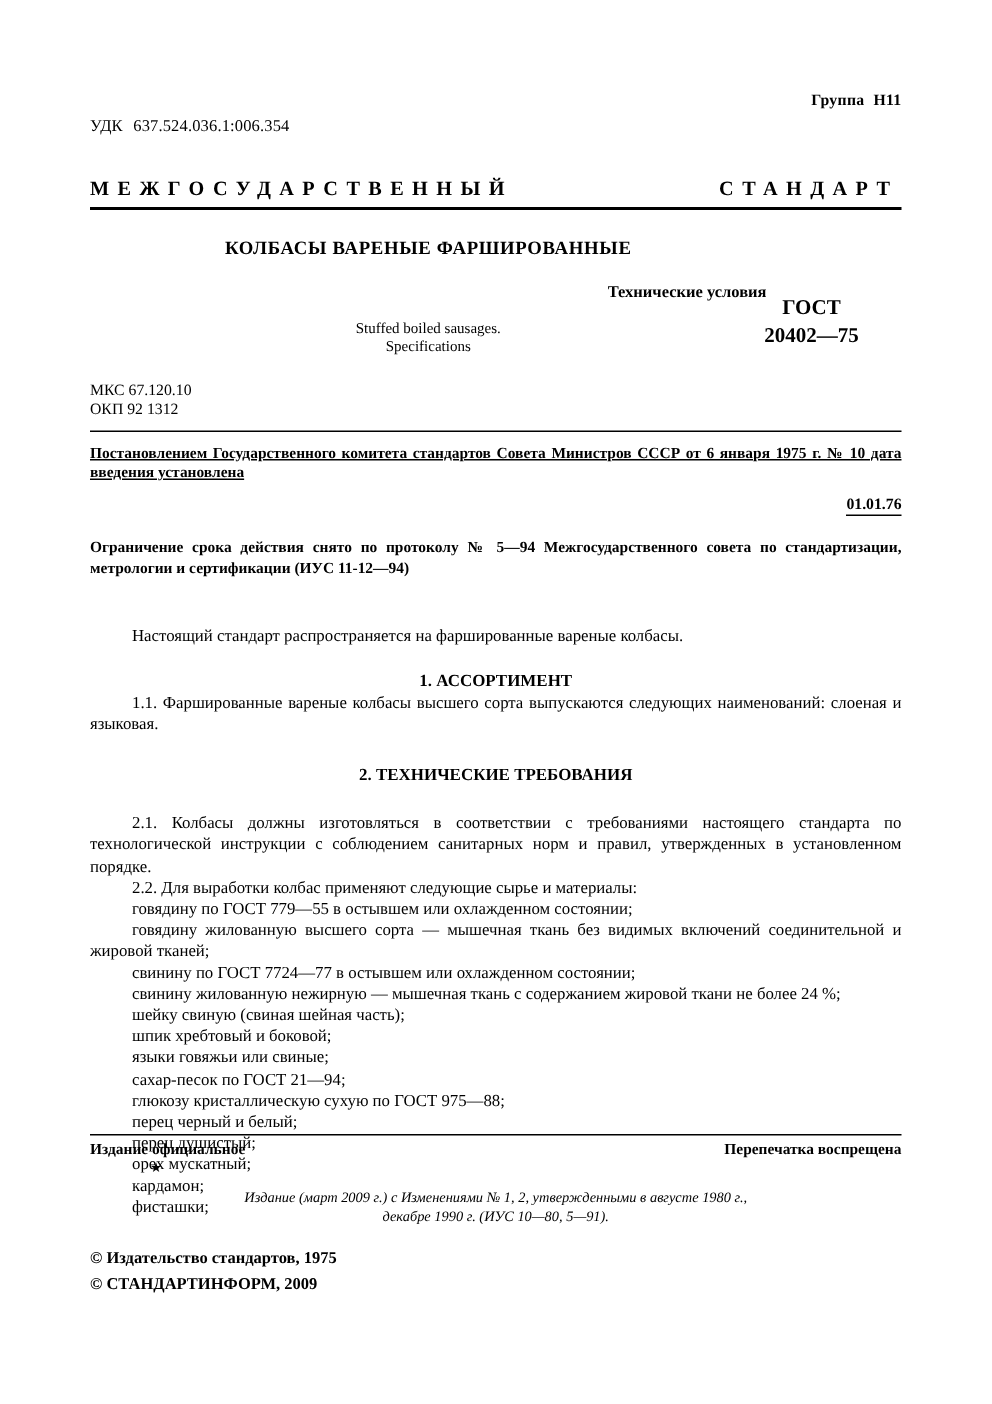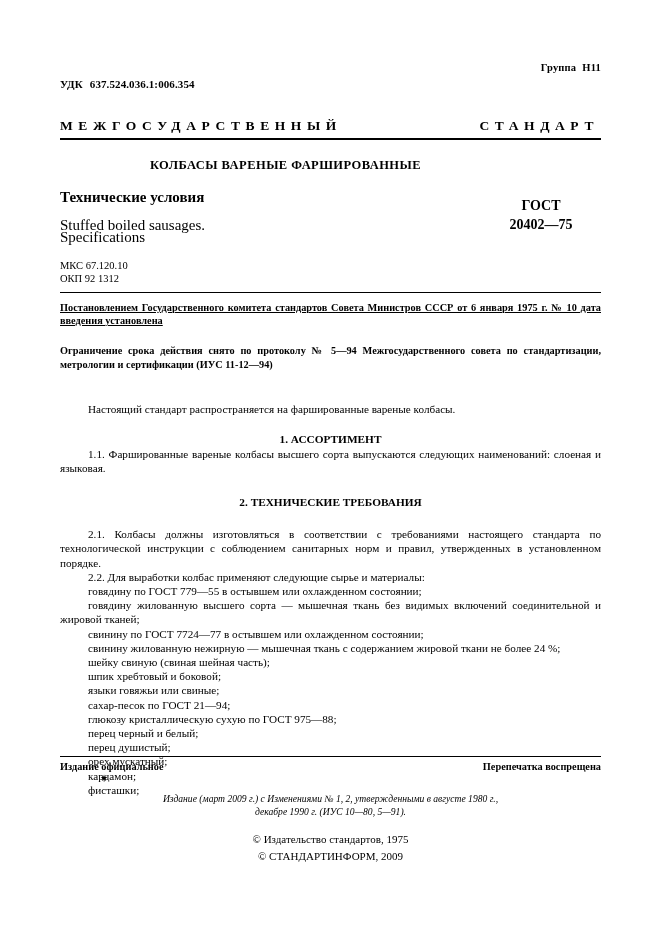--- a/index.html
+++ b/index.html
@@ -33,21 +33,21 @@
     text-align: right;
     font-weight: bold;
     font-size: 10.5px;
     letter-spacing: 0.2px;
     padding-top: 62px;
     height: 13px;
   }
   .group-line .lbl { margin-right: 6px; }
 
   .udk-line {
-    font-weight: bold;
+    font-weight: normal;
     font-size: 11px;
     margin-top: 3px;
     letter-spacing: 0.1px;
   }
   .udk-line .udk-code { margin-left: 7px; }
 
   .mgs-row {
     margin-top: 28px;
     display: flex;
     justify-content: space-between;
@@ -73,28 +73,29 @@
   }
   .doc-title {
     text-align: center;
     font-weight: bold;
     font-size: 12.5px;
     letter-spacing: 0.45px;
     padding-top: 18px;
     padding-right: 90px;
   }
   .sub-title {
-    text-align: left;
-    font-weight: bold;
-    font-size: 15px;
+    text-align: right;
+    font-weight: bold;
+    font-size: 11px;
     padding-top: 16px;
     padding-right: 90px;
   }
   .eng-title {
-    font-size: 15px;
+    text-align: center;
+    font-size: 10px;
     padding-top: 13px;
     padding-right: 90px;
     line-height: 12px;
   }
   .gost-box {
     position: absolute;
     right: 0;
     top: 56px;
     width: 120px;
     text-align: center;
@@ -187,24 +188,25 @@
   .edition-note {
     text-align: center;
     font-style: italic;
     font-size: 9.6px;
     line-height: 13px;
     margin-top: 9px;
     padding-left: 30px;
     padding-right: 30px;
   }
   .copyright {
-    text-align: center;
+    text-align: left;
     font-size: 11px;
     line-height: 16.5px;
     margin-top: 13px;
+    font-weight: bold;
   }
 </style>
 </head>
 <body>
 
 <div class="page">
   <div class="content">
 
     <div class="group-line">
       <span class="lbl">Группа</span><span>Н11</span>
@@ -234,20 +236,23 @@
     </div>
 
     <div class="codes">
       <div>МКС 67.120.10</div>
       <div>ОКП 92 1312</div>
     </div>
 
     <div class="rule-thin" style="margin-top:7px;"></div>
 
     <div class="decree">Постановлением Государственного комитета стандартов Совета Министров СССР от 6 января 1975 г. № 10 дата введения установлена</div>
+    <div class="date-line">
+      <span>01.01.76</span>
+    </div>
     <div class="limit">Ограничение срока действия снято по протоколу № 5—94 Межгосударственного совета по стандартизации, метрологии и сертификации (ИУС 11-12—94)</div>
 
     <div class="body-text">
       <p class="para">Настоящий стандарт распространяется на фаршированные вареные колбасы.</p>
 
       <div class="sect-head">1. АССОРТИМЕНТ</div>
 
       <p class="para">1.1. Фаршированные вареные колбасы высшего сорта выпускаются следующих наименований: слоеная и языковая.</p>
 
       <div class="sect-head second">2. ТЕХНИЧЕСКИЕ ТРЕБОВАНИЯ</div>

